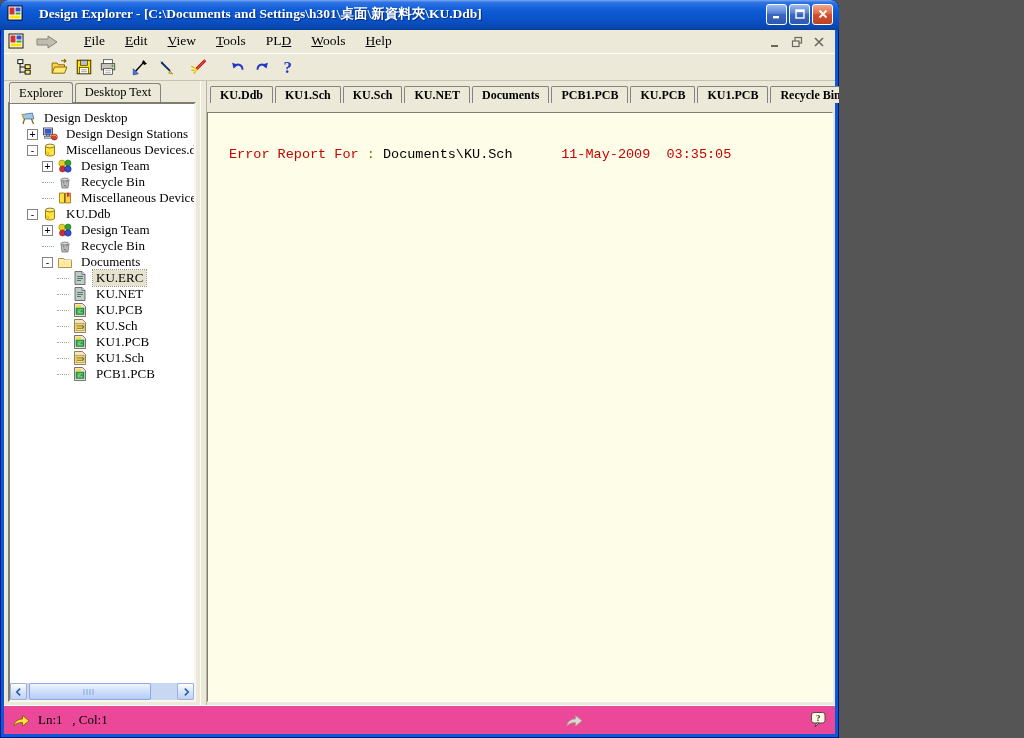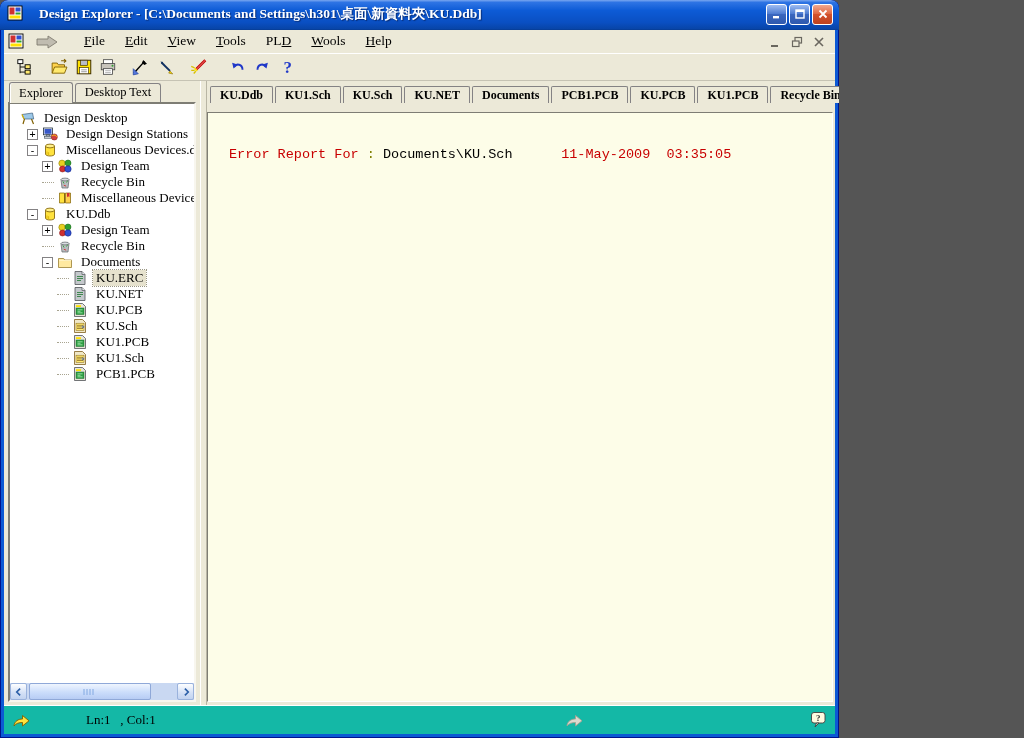--- a/index.html
+++ b/index.html
@@ -110,22 +110,22 @@
     border-right:1px solid #fff;border-bottom:1px solid #fff;
     padding:8px 0 0 21px;
     font-family:"Liberation Mono",monospace;font-size:13.5px;line-height:13.3px;
     white-space:pre;color:#000;overflow:hidden;margin-top:9px;
   }
   .repline{min-height:13.3px;}
   .red{color:#C80000;}
   .olive{color:#808000;}
   
   .statusbar{
-    position:absolute;left:4px;right:4px;bottom:4px;height:29px;background:#14b8a6;
-    border-top:1px solid #fff;display:flex;align-items:center;font-size:13px;color:#000;gap:48px;
+    position:absolute;left:4px;right:4px;bottom:4px;height:29px;background:#ec4899;
+    border-top:1px solid #fff;display:flex;align-items:center;font-size:13px;color:#000;
   }
   .st-icon{width:20px;height:15px;margin:0 6px 0 8px;}
   .st-mid{position:absolute;left:561px;top:7px;width:20px;height:15px;}
   .st-help{position:absolute;right:8px;top:5px;width:17px;height:18px;}
 </style>
 </head>
 <body>
 
 <div class="window">
 

